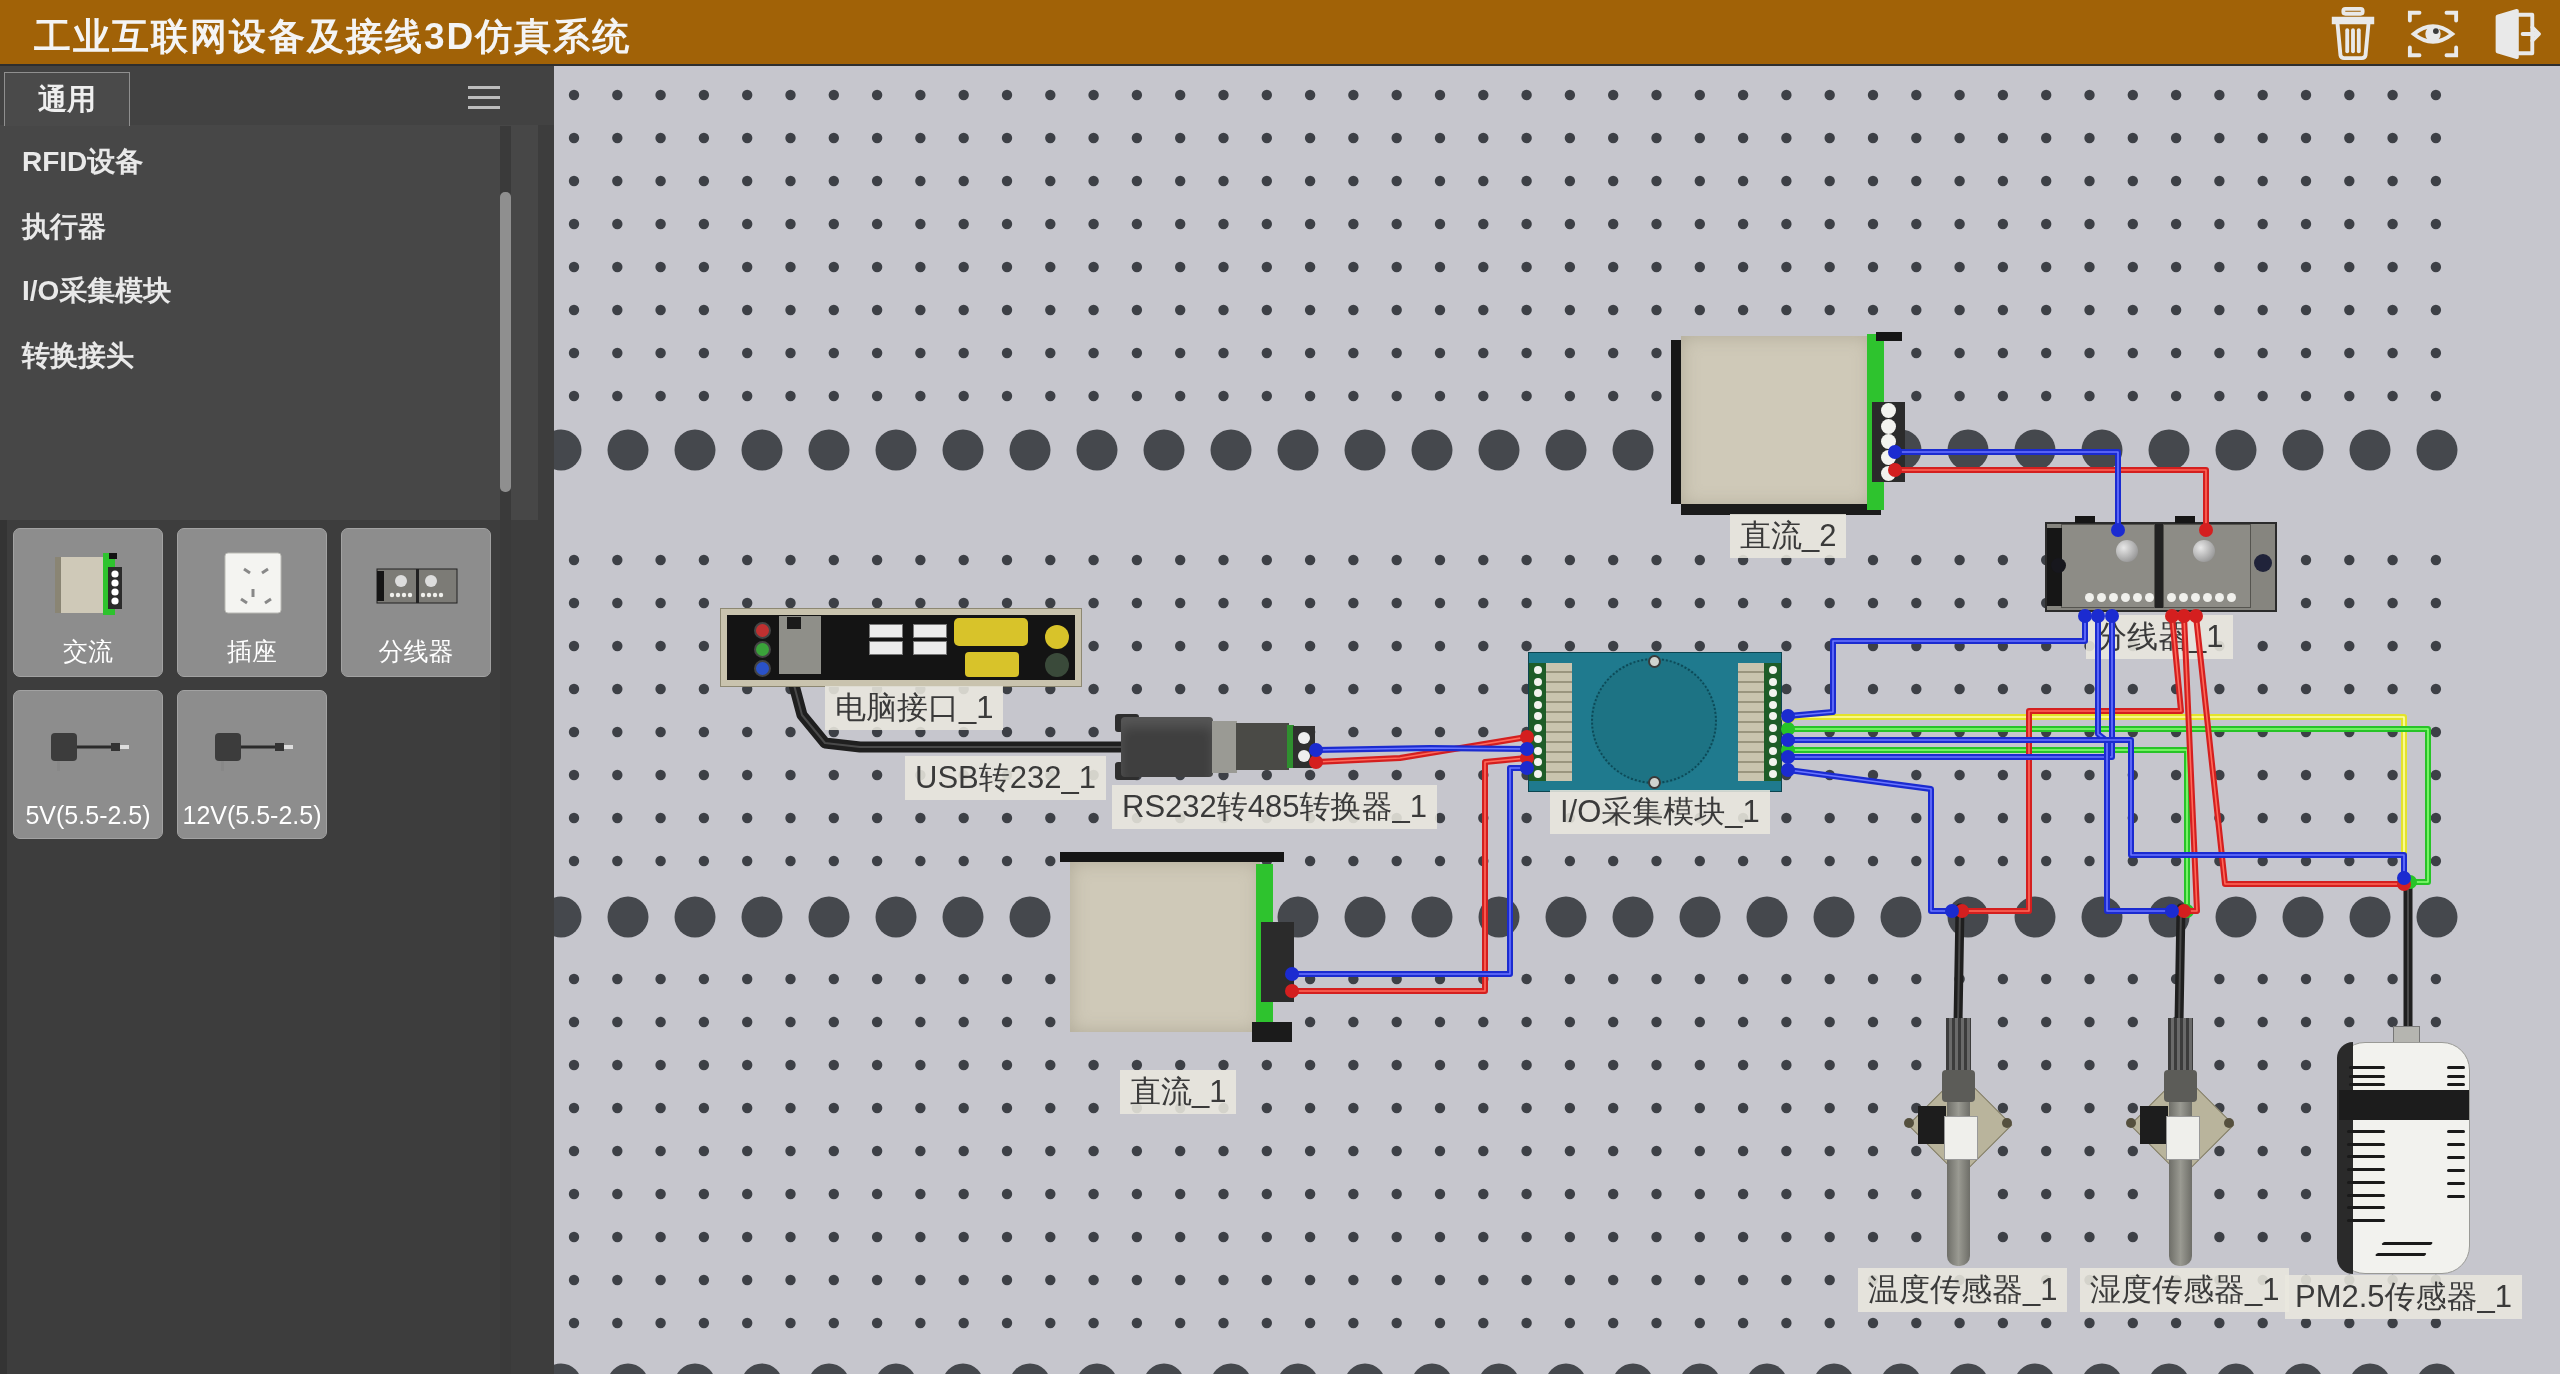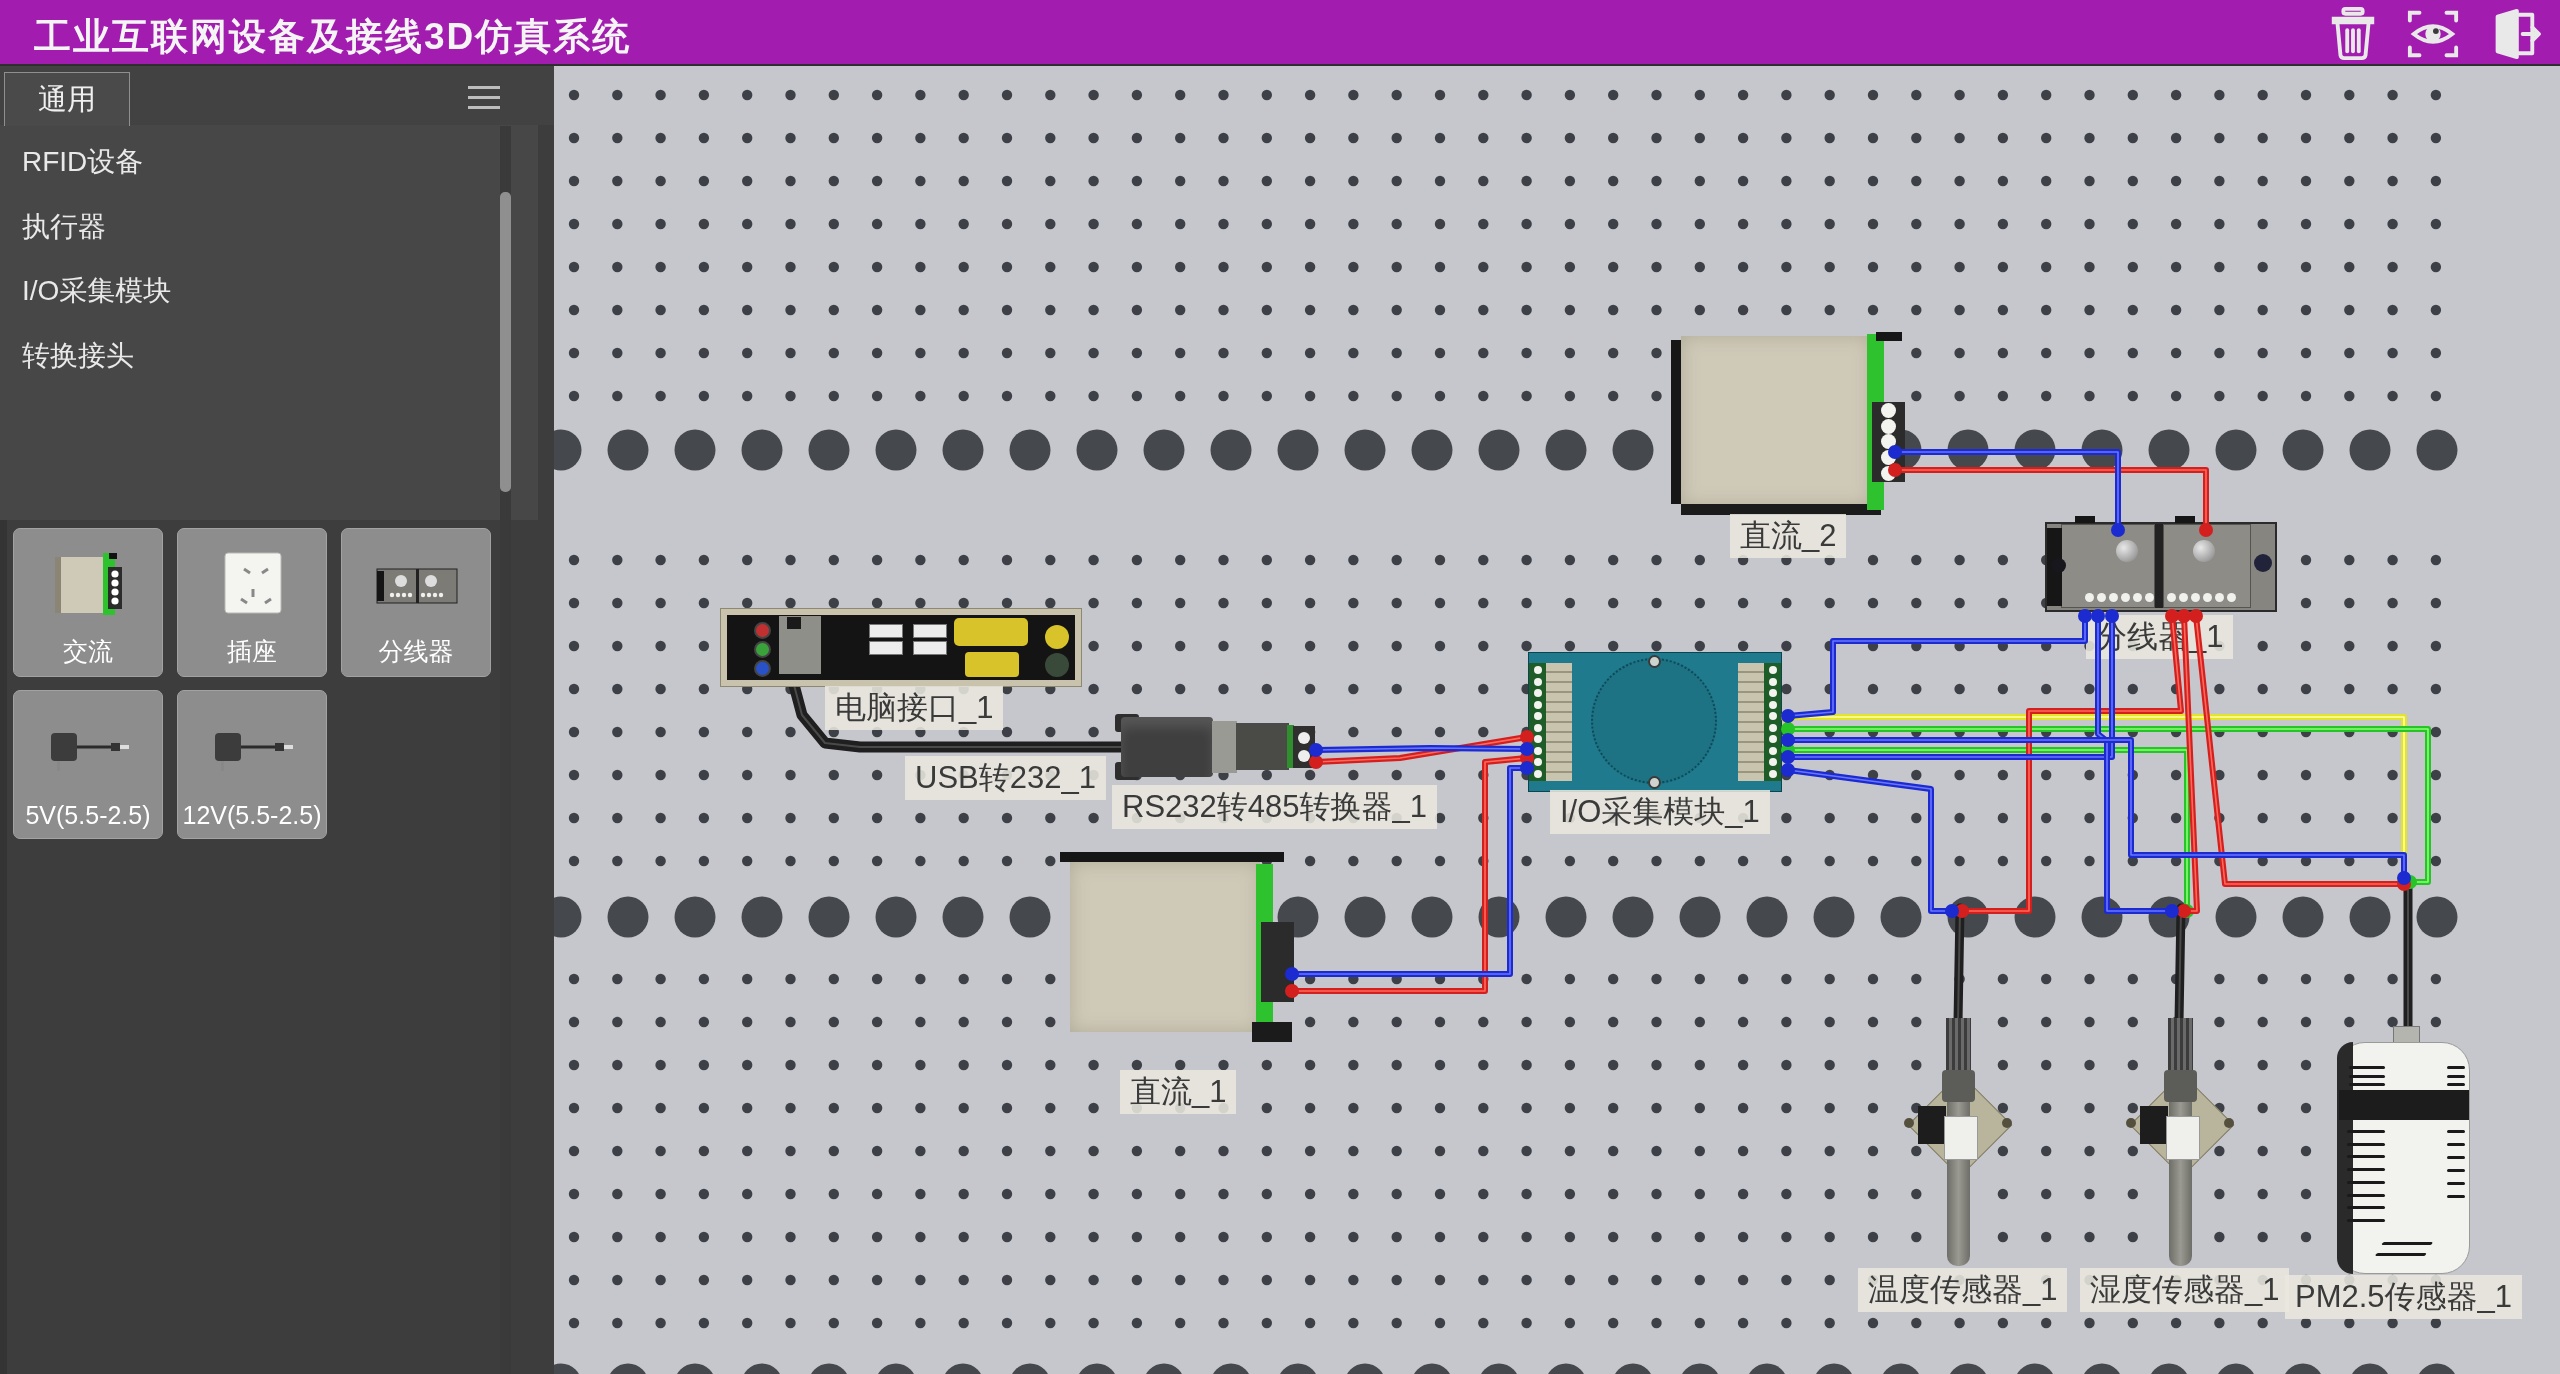--- a/index.html
+++ b/index.html
@@ -1,28 +1,28 @@
 <!DOCTYPE html>
 <html><head>
 <meta charset="utf-8">
 <style>
   html,body{margin:0;padding:0;background:#222;}
   body{width:2560px;height:1374px;position:relative;overflow:hidden;
        font-family:"Liberation Sans","DejaVu Sans",sans-serif;-webkit-font-smoothing:antialiased;}
   
-  #topbar{position:absolute;left:0;top:0;width:2560px;height:66px;background:#a21caf;z-index:10;
+  #topbar{position:absolute;left:0;top:0;width:2560px;height:66px;background:#a16207;z-index:10;
           border-bottom:2px solid #2e2e2e;box-sizing:border-box;}
   #app-title{position:absolute;left:34px;top:12px;font-size:37px;font-weight:bold;color:#f4f4f4;letter-spacing:2px;}
   .tb-icon{position:absolute;top:7px;width:58px;height:54px;cursor:pointer;}
   #icon-delete{right:178px;} #icon-view{right:98px;} #icon-exit{right:18px;}
   .tb-icon svg{width:100%;height:100%;}
   
   #sidebar{position:absolute;left:0;top:66px;width:554px;height:1308px;background:#3d3d3d;z-index:9;}
   #sidebar .edge-strip{position:absolute;left:0;top:0;width:7px;height:100%;background:#343434;}
-  #menu-zone{position:absolute;left:0;top:0;width:538px;height:454px;background:#474747;}
+  #menu-zone{position:absolute;left:0;top:0;width:538px;height:454px;background:#474747;font-weight:bold;}
   #tab-row{position:absolute;left:0;top:0;width:554px;height:59px;background:#424242;}
   #tab-common{position:absolute;left:4px;top:6px;width:124px;height:53px;background:#4a4a4a;
               border:1px solid #8f8f8f;border-bottom:none;color:#efefef;font-size:29px;
               display:flex;align-items:center;justify-content:center;cursor:pointer;}
   #hamburger{position:absolute;right:54px;top:20px;width:32px;height:24px;cursor:pointer;}
   #hamburger div{height:3px;background:#bdbdbd;margin-bottom:7px;}
   #menu-list{position:absolute;left:0;top:64px;width:496px;}
   .menu-item{height:64.5px;line-height:64.5px;padding-left:22px;color:#e9e9e9;font-size:28px;cursor:pointer;}
   #scrollbar{position:absolute;right:43px;top:60px;width:11px;height:1248px;background:#3a3a3a;}
   #scroll-thumb{position:absolute;left:0;top:66px;width:11px;height:300px;background:#8f8f8f;border-radius:5px;cursor:pointer;}

